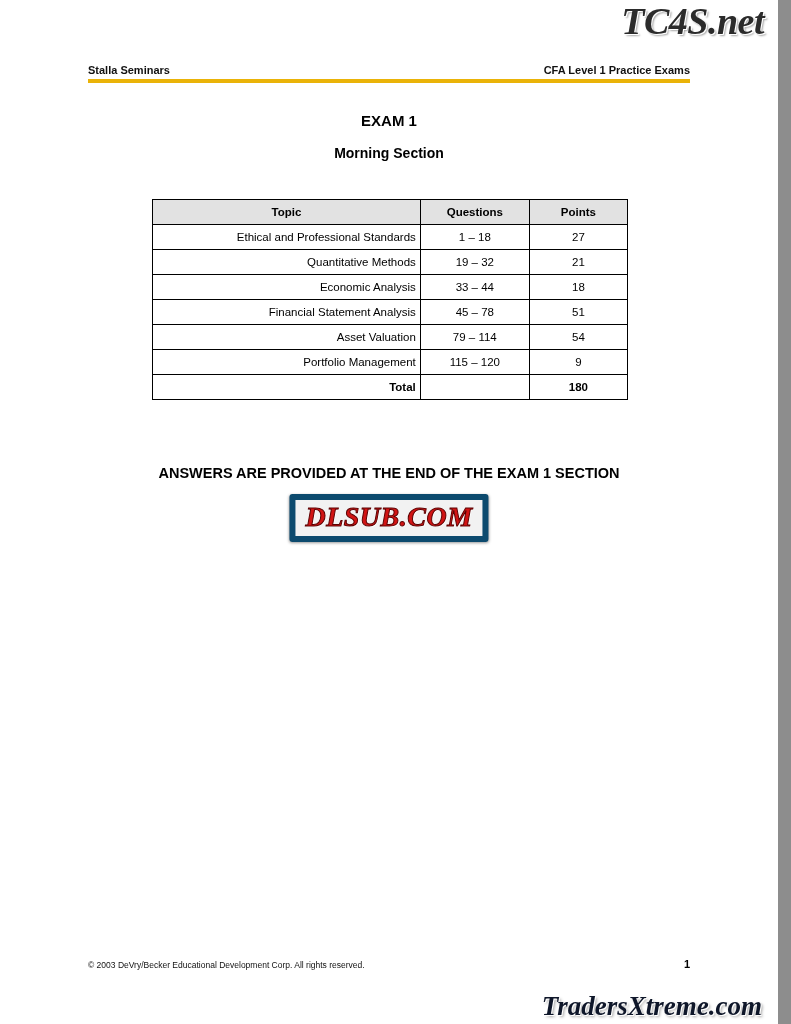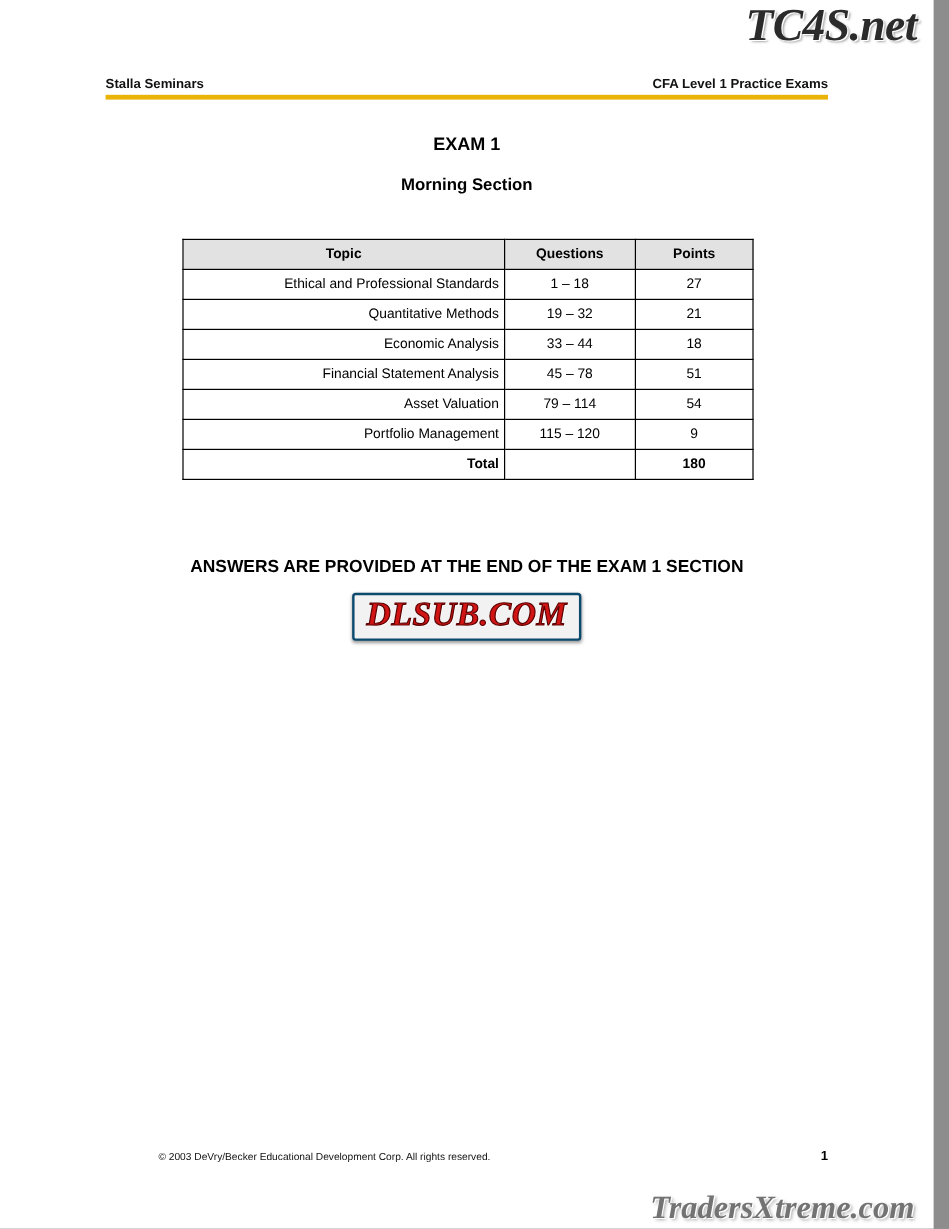--- a/index.html
+++ b/index.html
@@ -33,32 +33,32 @@
     line-height: 1;
   }
   .wm-bottom {
     position: absolute;
     bottom: 4px;
     right: 16px;
     font-family: "Liberation Serif", serif;
     font-size: 27px;
     font-weight: bold;
     font-style: italic;
-    color: #737373;
+    color: #0f172a;
     text-shadow: 1px 1px 0 #ffffff, 2px 2px 3px rgba(0,0,0,0.35);
     line-height: 1;
   }
   .wm-mid {
     position: absolute;
     left: 50%;
     transform: translateX(-50%);
     top: 494px;
     padding: 3px 10px 5px 10px;
     background: #f2f2f2;
-    border: 2px solid #0c4a6e;
+    border: 6px solid #0c4a6e;
     border-radius: 3px;
     box-shadow: 0 1px 3px rgba(0,0,0,0.4);
   }
   .wm-mid span {
     font-family: "Liberation Serif", serif;
     font-size: 28px;
     font-weight: bold;
     font-style: italic;
     color: #d11414;
     letter-spacing: 0.5px;
@@ -156,21 +156,20 @@
 
   
   .footer {
     position: absolute;
     left: 88px;
     right: 88px;
     bottom: 54px;
     display: flex;
     justify-content: space-between;
     align-items: baseline;
-    margin-left: 44px;
   }
   .footer .copyright {
     font-size: 8.5px;
     color: #111;
   }
   .footer .pageno {
     font-size: 11px;
     font-weight: bold;
     color: #000;
   }

